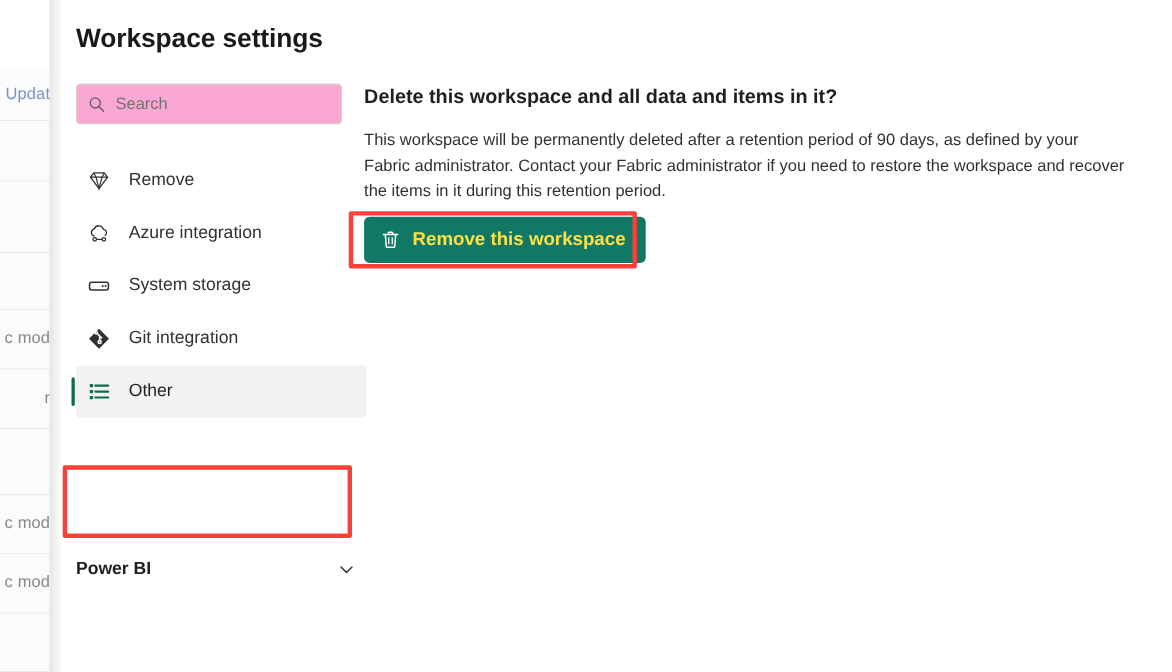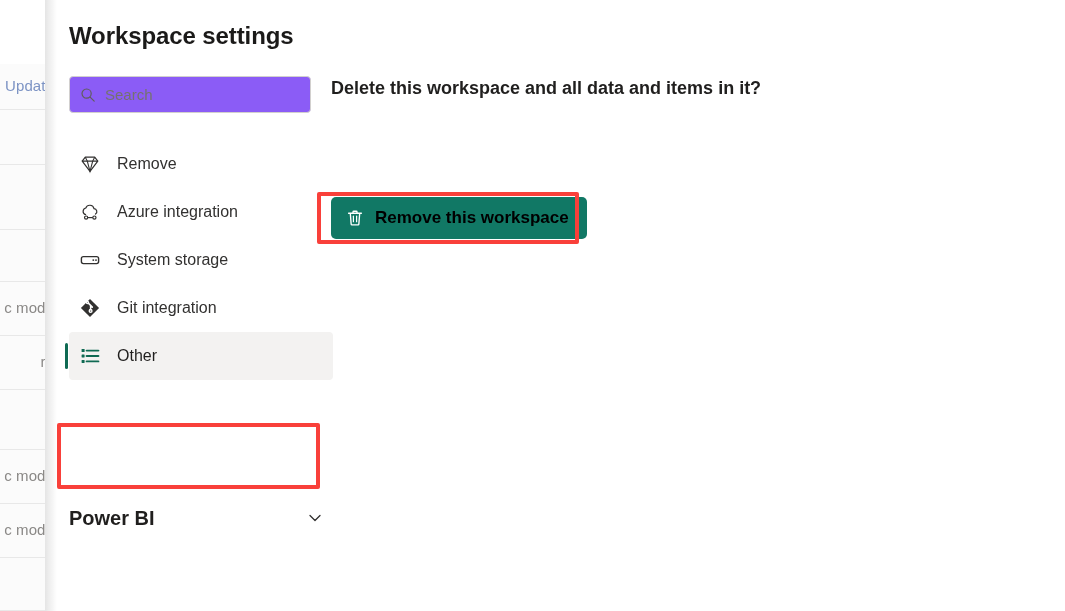--- a/index.html
+++ b/index.html
@@ -45,21 +45,21 @@
     position: absolute; left: 24px; top: 22px;
     font-size: 24px; font-weight: bold; color: #1b1a19;
     letter-spacing: -0.1px;
   }
 
   
   .search-box {
     position: absolute; left: 24px; top: 76px;
     width: 242px; height: 37px;
     border: 1px solid #d2d0ce; border-radius: 4px;
-    background: #8b5cf6;
+    background: #f9a8d4;
     display: flex; align-items: center; padding: 0 10px;
   }
   .search-icon { width: 16px; height: 16px; flex: 0 0 16px; margin-right: 9px; }
   .search-input {
     border: 0; outline: 0; background: transparent;
     font-family: "Liberation Sans", sans-serif;
     font-size: 15px; color: #323130; width: 100%; padding: 0;
   }
   .search-input::placeholder { color: #75726f; }
 
@@ -77,21 +77,21 @@
     position: absolute; left: -4px; top: 11px; width: 3px; height: 26px;
     background: #0f6a53; border-radius: 2px;
   }
   .nav-item.selected .lbl { color: #201f1e; }
 
   
   .section-row {
     position: absolute; left: 24px; top: 498px; width: 264px; height: 40px;
     display: flex; align-items: center; cursor: pointer;
   }
-  .section-row .slbl { font-size: 20px; font-weight: bold; color: #201f1e; }
+  .section-row .slbl { font-size: 16px; font-weight: bold; color: #201f1e; }
   .section-row .chev { position: absolute; right: 10px; width: 16px; height: 16px; }
 
   
   .content { position: absolute; left: 286px; top: 0; width: 734px; height: 611px; }
   .content-title {
     position: absolute; left: 0; top: 78px; width: 700px;
     font-size: 18px; font-weight: bold; color: #201f1e;
   }
   .content-body {
     position: absolute; left: 0; top: 116px; width: 692px;
@@ -100,21 +100,21 @@
 
   
   .danger-btn {
     position: absolute; left: 0; top: 197px;
     height: 42px; padding: 0 18px 0 14px;
     background: #117865; border: none; border-radius: 5px;
     display: inline-flex; align-items: center; cursor: pointer;
     font-family: "Liberation Sans", sans-serif;
   }
   .danger-btn .trash { width: 20px; height: 20px; margin-right: 10px; flex: 0 0 20px; }
-  .danger-btn .btxt { font-size: 17px; font-weight: bold; color: #000000; white-space: nowrap; }
+  .danger-btn .btxt { font-size: 17px; font-weight: bold; color: #fde047; white-space: nowrap; }
 
   
   .annot {
     position: absolute; border: 4px solid #f9403a;
     border-radius: 2px; pointer-events: none;
   }
   #annot-button { left: 317px; top: 192px; width: 262px; height: 52px; }
   #annot-other  { left: 57px;  top: 423px; width: 263px; height: 66px; }
 </style>
 </head>
@@ -224,20 +224,21 @@
       <span class="slbl">Power BI</span>
       <span class="chev">
         <svg viewBox="0 0 16 16" width="16" height="16">
           <polyline points="3,5.5 8,10.5 13,5.5" fill="none" stroke="#323130" stroke-width="1.3" stroke-linecap="round" stroke-linejoin="round"></polyline>
         </svg>
       </span>
     </div>
 
     <div class="content">
       <div class="content-title">Delete this workspace and all data and items in it?</div>
+      <div class="content-body">This workspace will be permanently deleted after a retention period of 90 days, as defined by your Fabric administrator. Contact your Fabric administrator if you need to restore the workspace and recover the items in it during this retention period.</div>
 
       <button class="danger-btn">
         <span class="trash">
           <svg viewBox="0 0 20 20" width="20" height="20">
             <path d="M3.6 5.2 H16.4" stroke="#ffffff" stroke-width="1.35" stroke-linecap="round" fill="none"></path>
             <path d="M8 5.2 V3.9 a0.7 0.7 0 0 1 0.7 -0.7 h2.6 a0.7 0.7 0 0 1 0.7 0.7 V5.2" stroke="#ffffff" stroke-width="1.35" fill="none" stroke-linejoin="round"></path>
             <path d="M5.3 5.2 L6.15 16.1 a0.8 0.8 0 0 0 0.8 0.75 h6.1 a0.8 0.8 0 0 0 0.8 -0.75 L14.7 5.2" stroke="#ffffff" stroke-width="1.35" fill="none" stroke-linejoin="round"></path>
             <line x1="8.4" y1="8.2" x2="8.4" y2="13.7" stroke="#ffffff" stroke-width="1.2" stroke-linecap="round"></line>
             <line x1="11.6" y1="8.2" x2="11.6" y2="13.7" stroke="#ffffff" stroke-width="1.2" stroke-linecap="round"></line>
           </svg>

